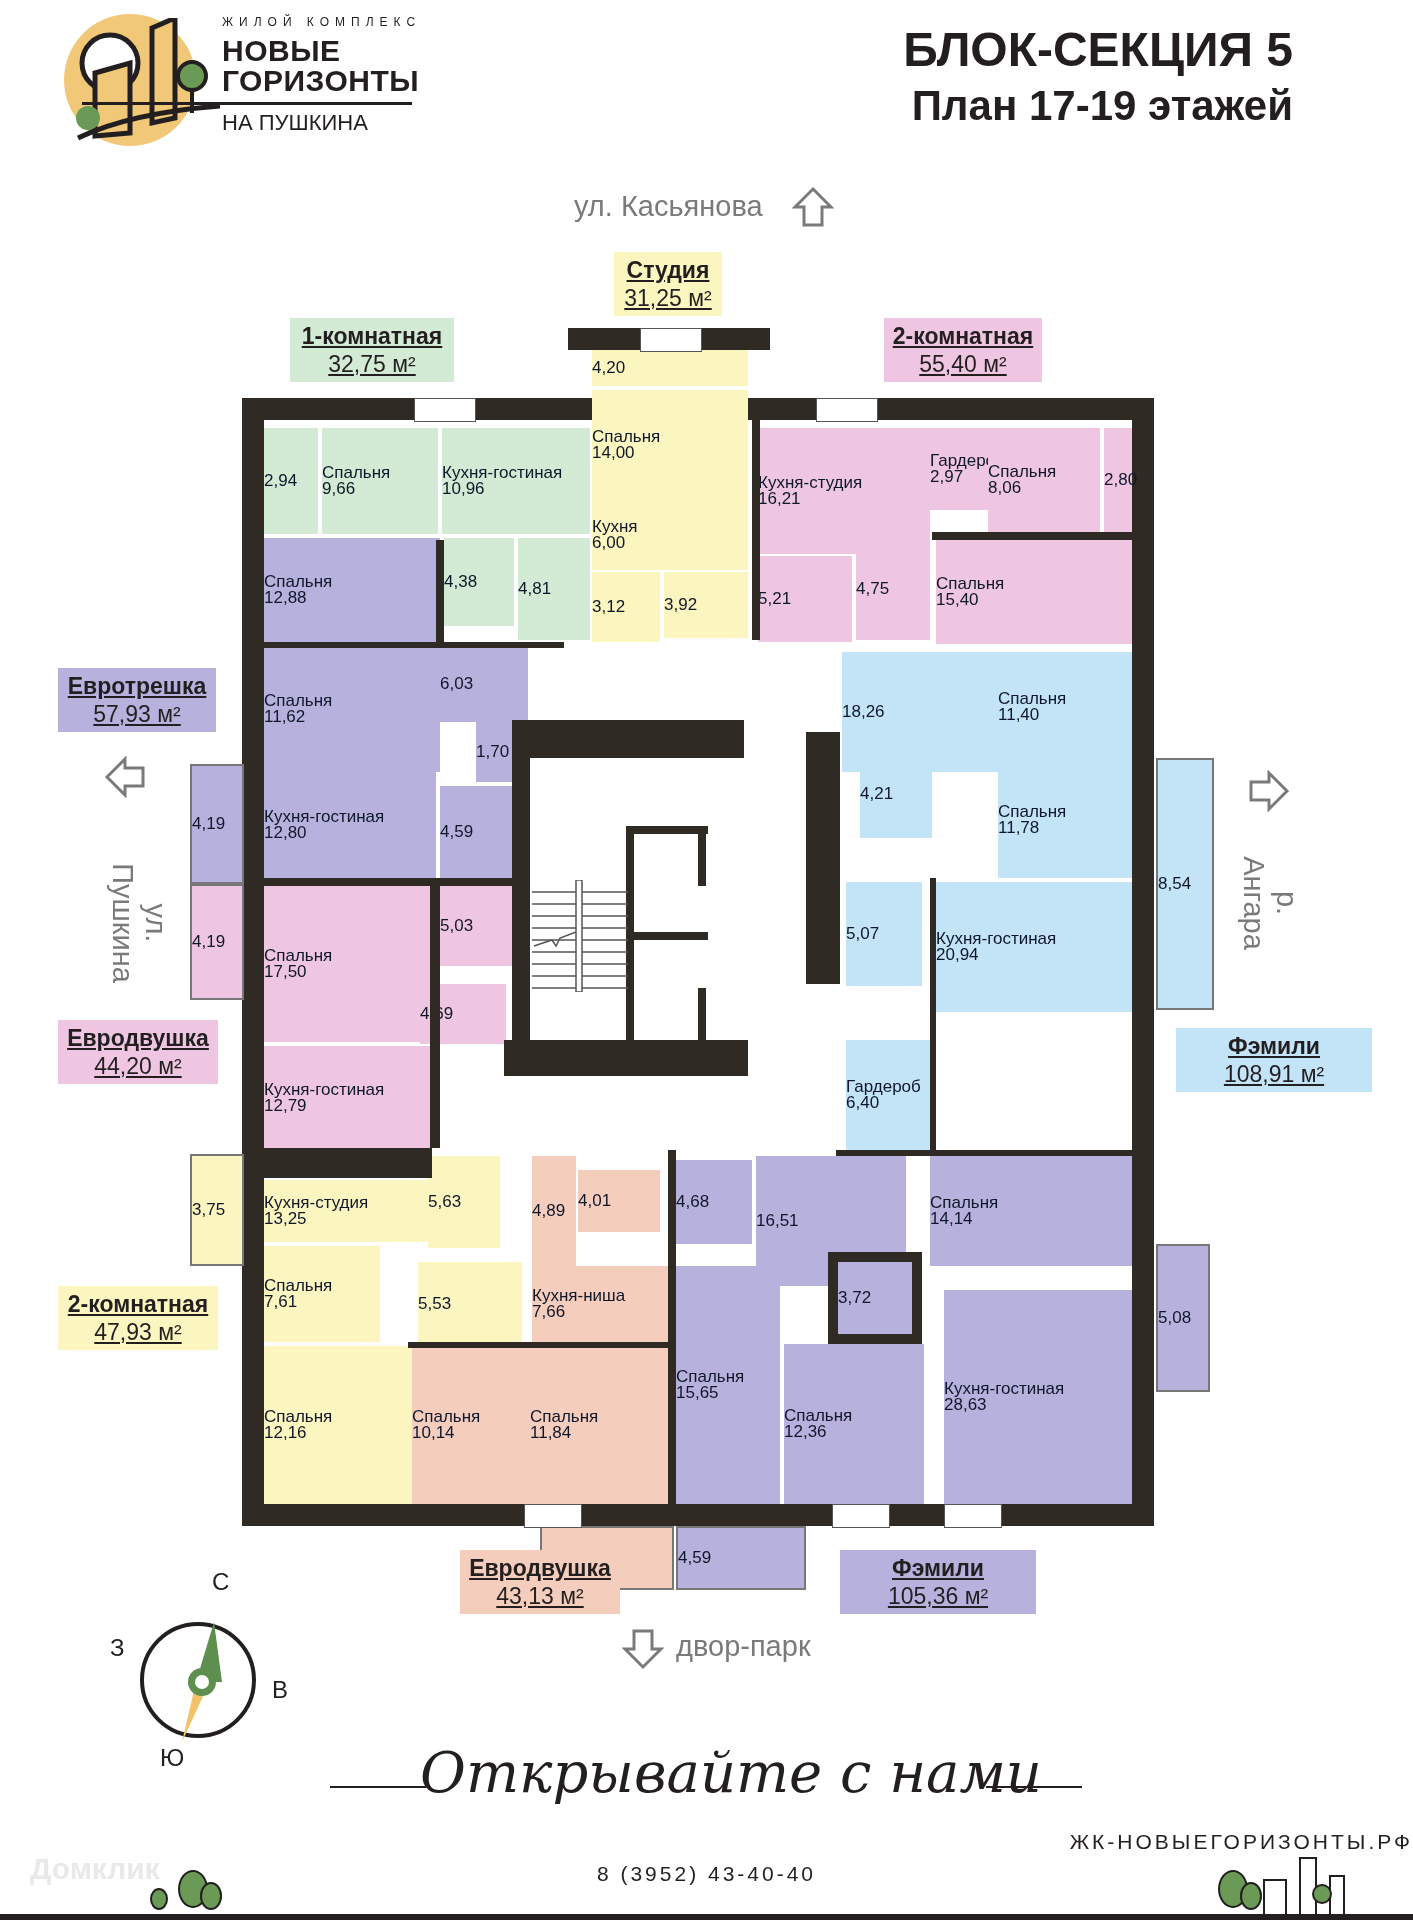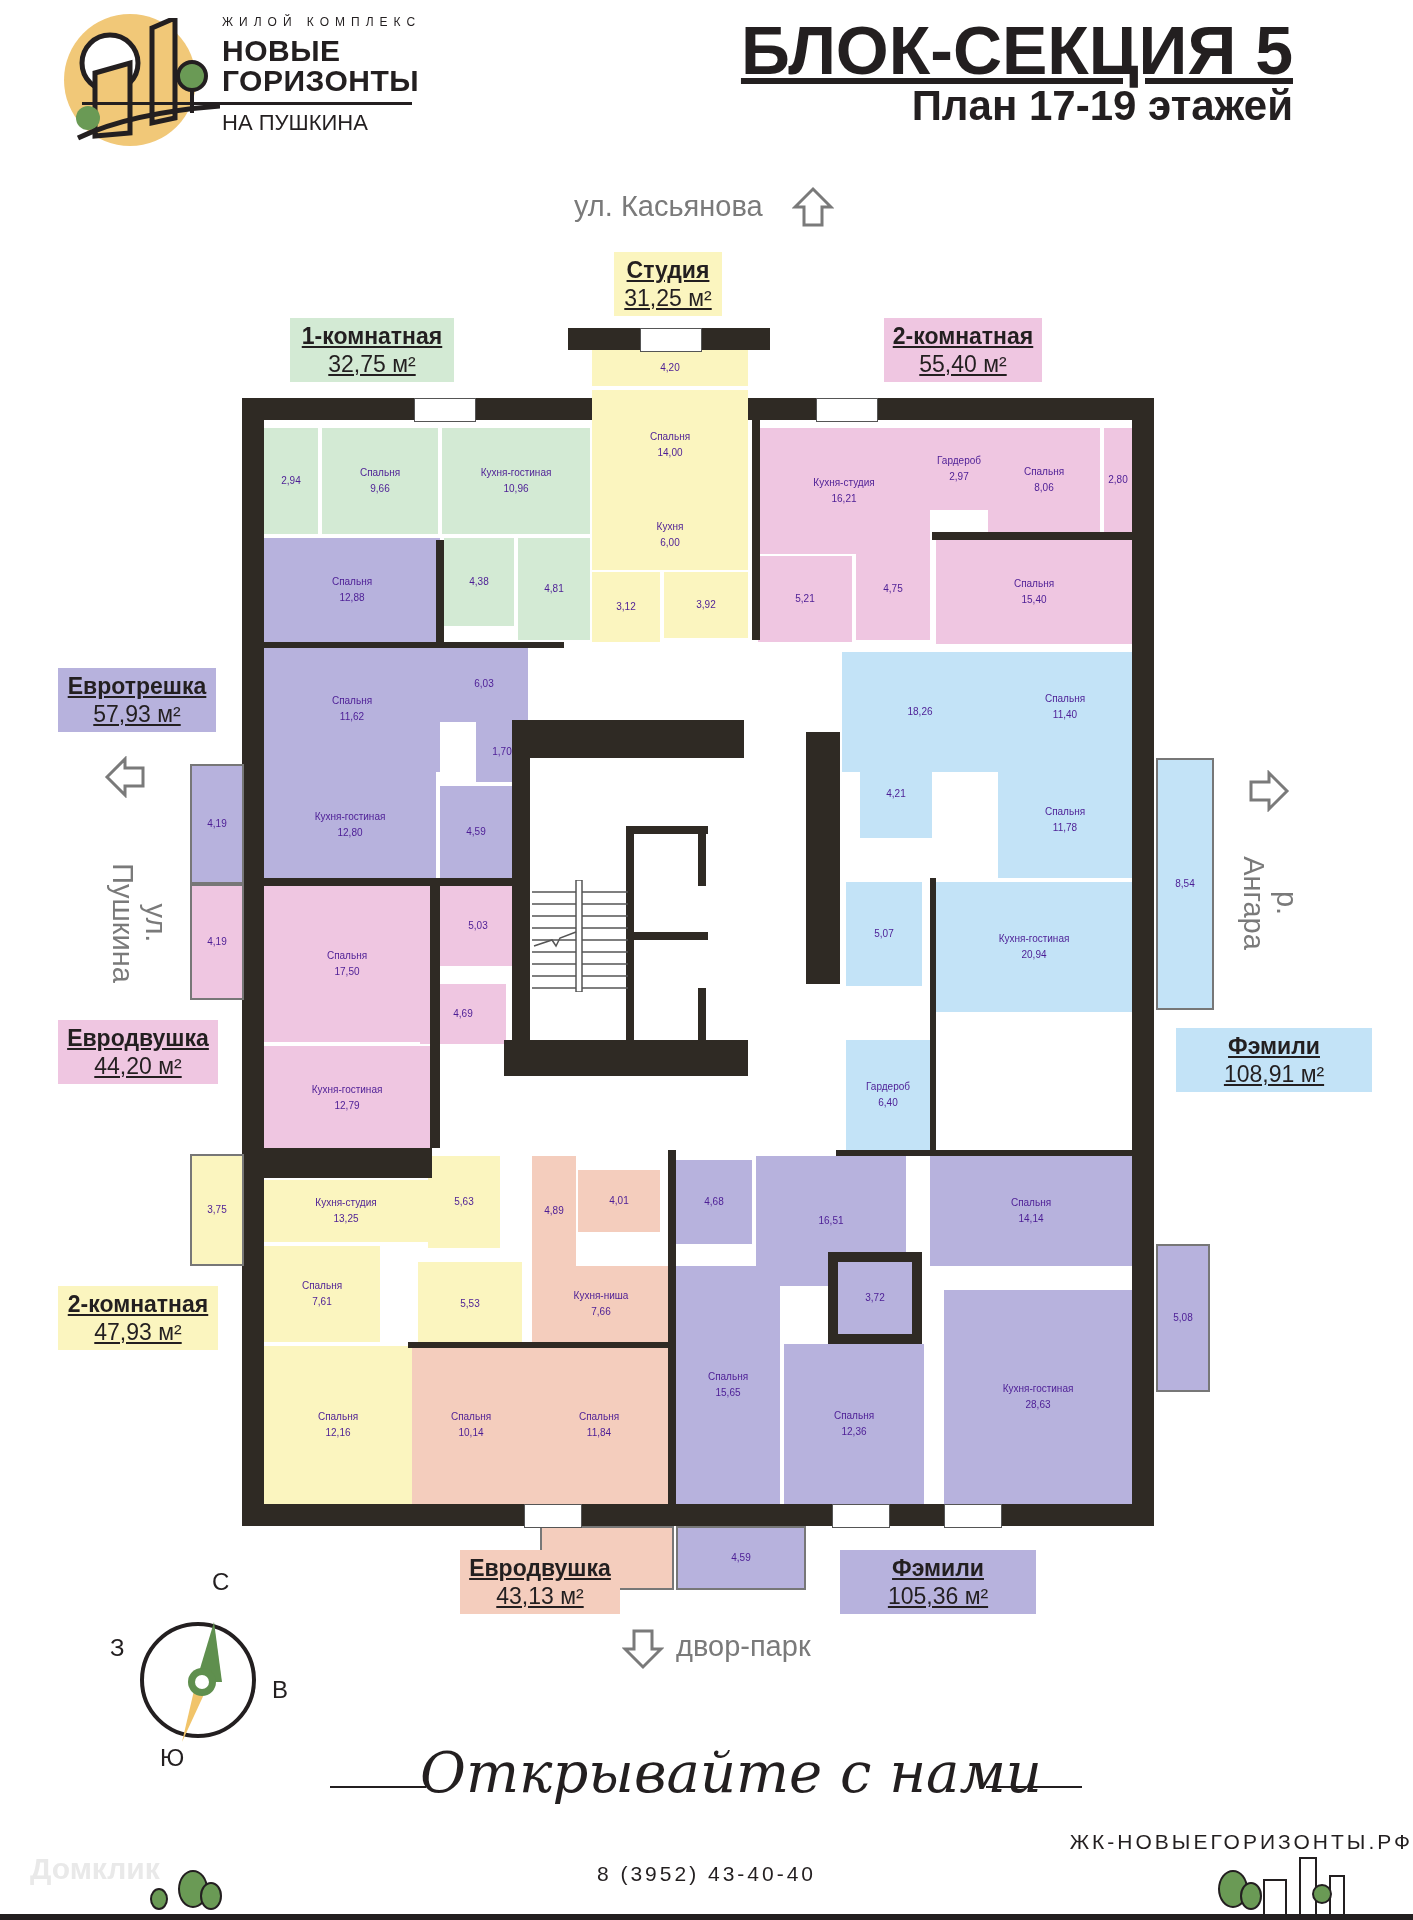--- a/index.html
+++ b/index.html
@@ -5,27 +5,27 @@
   html,body{margin:0;padding:0;background:#fff;}
   body{width:1413px;height:1920px;position:relative;overflow:hidden;font-family:"Liberation Sans","DejaVu Sans",sans-serif;color:#231f20;}
   .abs{position:absolute;}
   
   .logo-circle{left:64px;top:14px;width:132px;height:132px;border-radius:50%;background:#f1c878;}
   .logo-sub{left:222px;top:15px;font-size:12px;letter-spacing:6px;color:#231f20;}
   .logo-title{left:222px;top:36px;font-size:30px;font-weight:bold;line-height:30px;letter-spacing:0.5px;}
   .logo-line{left:82px;top:102px;width:330px;height:3px;background:#231f20;}
   .logo-place{left:222px;top:110px;font-size:22px;}
   
-  .hdr-title{right:120px;top:20px;font-size:68px;font-weight:bold;text-align:right;line-height:60px;text-decoration:underline;}
+  .hdr-title{right:120px;top:20px;font-size:48px;font-weight:bold;text-align:right;line-height:60px;}
   .hdr-sub{right:120px;top:82px;font-size:42px;font-weight:bold;text-align:right;}
   
   .street{color:#7a7a7a;font-size:29px;}
   
   .plan{left:0;top:0;width:1413px;height:1920px;}
-  .room{position:absolute;display:flex;flex-direction:column;align-items:center;justify-content:center;font-size:10px;line-height:16px;text-align:center;color:#4c1d95;}
+  .room{position:absolute;display:flex;flex-direction:column;align-items:flex-start;justify-content:center;font-size:17px;line-height:16px;text-align:center;color:#0f172a;}
   .wall{position:absolute;background:#2f2a24;}
   .badge{position:absolute;text-align:center;padding:4px 0;text-decoration:underline;}
   .badge .t{font-weight:bold;font-size:23px;line-height:28px;}
   .badge .a{font-size:23px;line-height:28px;}
   .c-green{background:#d3ead4;}
   .c-yellow{background:#fbf5bf;}
   .c-pink{background:#efc6e1;}
   .c-violet{background:#b7b2dd;}
   .c-blue{background:#c3e3f7;}
   .c-peach{background:#f4cdbd;}

